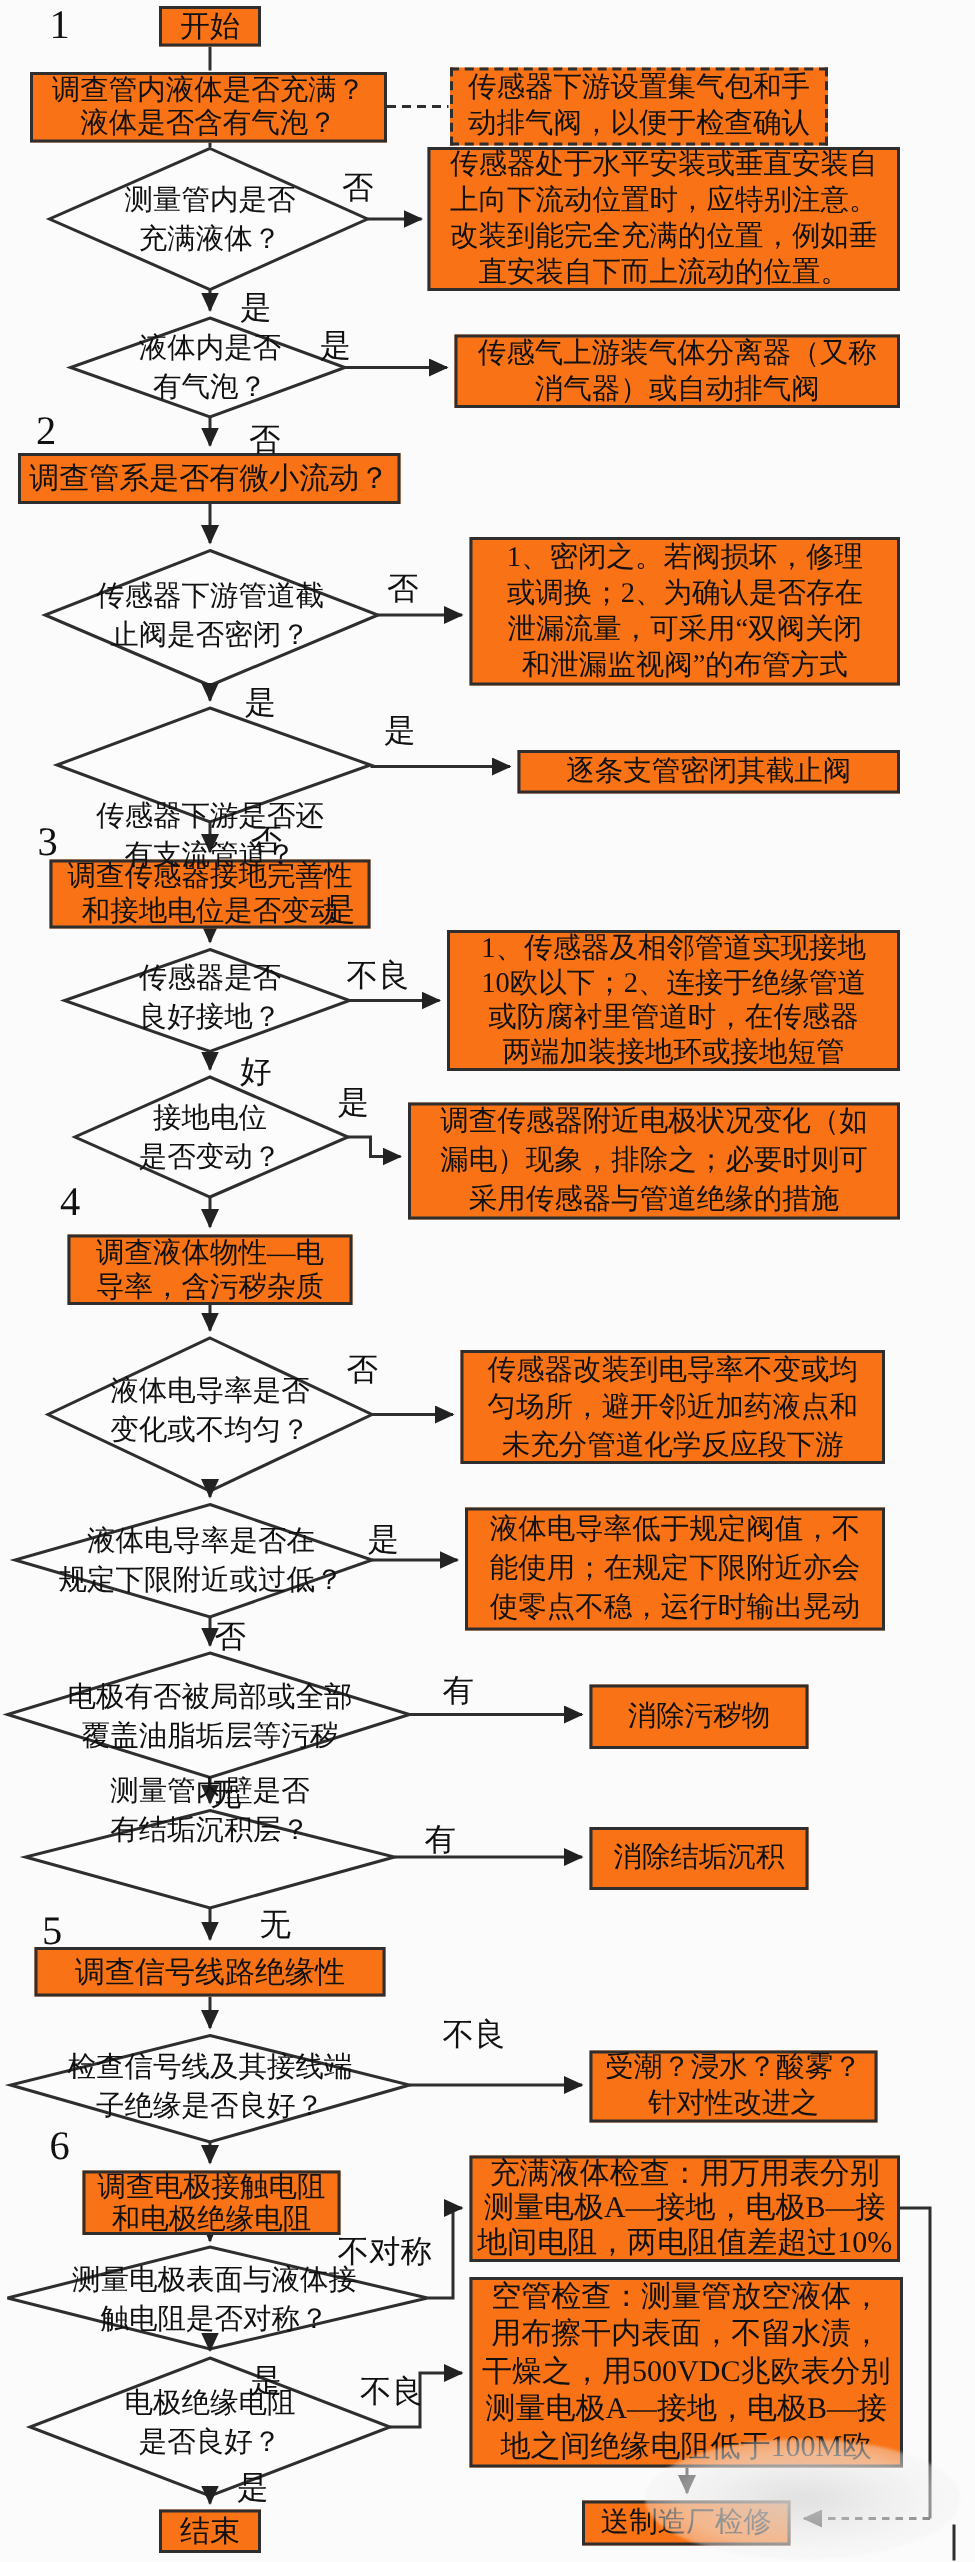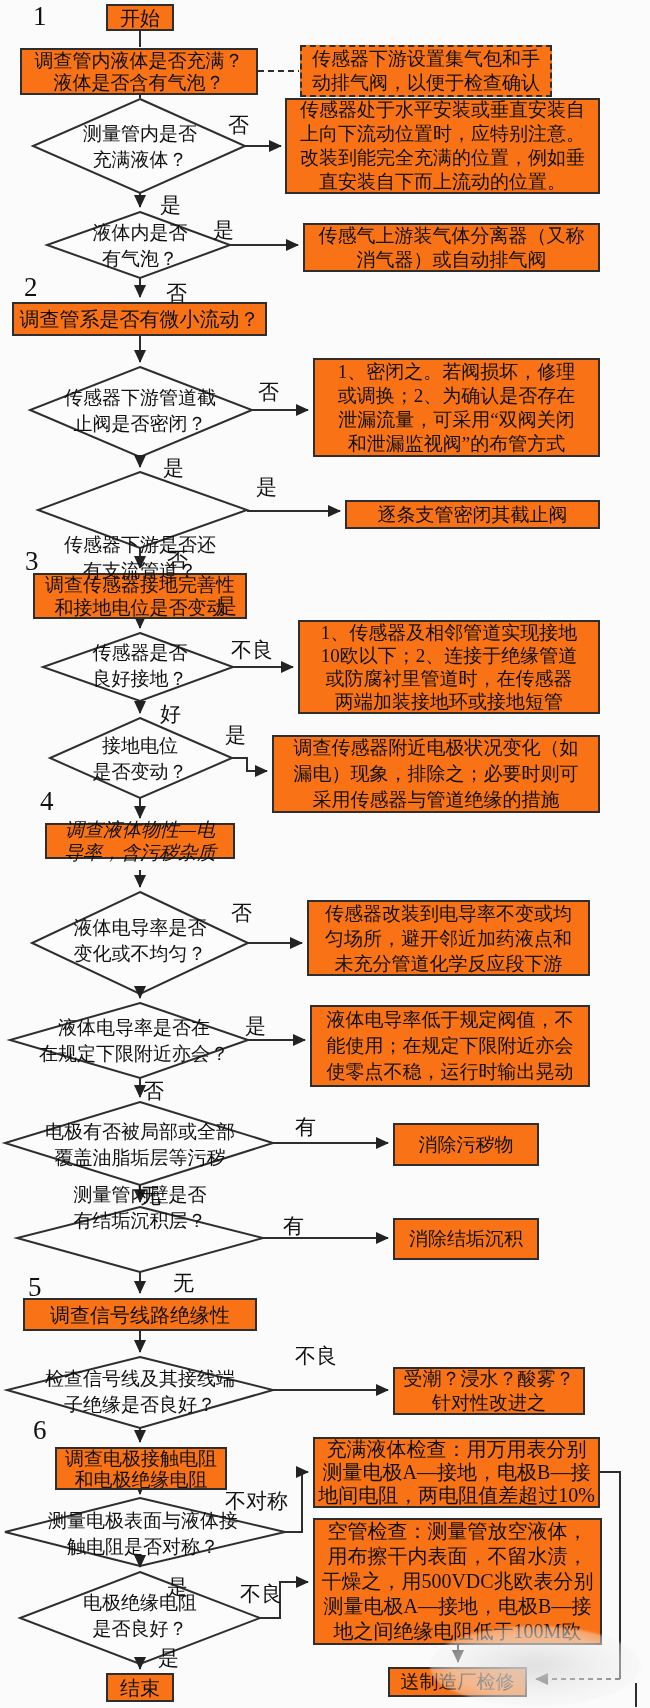--- a/index.html
+++ b/index.html
@@ -127,21 +127,21 @@
   <div class="box" style="left:345px;top:500px;width:255px;height:29px;">逐条支管密闭其截止阀</div>
   <div class="box" style="left:33px;top:573px;width:214px;height:46px;line-height:23px;">调查传感器接地完善性
 和接地电位是否变动</div>
   <div class="box" style="left:298px;top:620px;width:302px;height:94px;line-height:23px;">1、传感器及相邻管道实现接地
 10欧以下；2、连接于绝缘管道
 或防腐衬里管道时，在传感器
 两端加装接地环或接地短管</div>
   <div class="box" style="left:272px;top:735px;width:328px;height:78px;line-height:26px;">调查传感器附近电极状况变化（如
 漏电）现象，排除之；必要时则可
 采用传感器与管道绝缘的措施</div>
-  <div class="box" style="left:45px;top:823px;width:190px;height:36px;line-height:23px;font-style:italic;">调查液体物性—电
+  <div class="box" style="left:45px;top:823px;width:190px;height:47px;line-height:23px;">调查液体物性—电
 导率，含污秽杂质</div>
   <div class="box" style="left:307px;top:900px;width:283px;height:76px;line-height:25px;">传感器改装到电导率不变或均
 匀场所，避开邻近加药液点和
 未充分管道化学反应段下游</div>
   <div class="box" style="left:393px;top:1123px;width:146px;height:43px;">消除污秽物</div>
   <div class="box" style="left:310px;top:1005px;width:280px;height:82px;line-height:26px;">液体电导率低于规定阀值，不
 能使用；在规定下限附近亦会
 使零点不稳，运行时输出晃动</div>
   <div class="box" style="left:393px;top:1218px;width:146px;height:42px;">消除结垢沉积</div>
   <div class="box" style="left:23px;top:1298px;width:234px;height:33px;font-size:20px;">调查信号线路绝缘性</div>
@@ -168,21 +168,21 @@
 止阀是否密闭？</div>
   <div class="dtext" style="left:140px;top:511px;width:200px;margin-top:47px;">传感器下游是否还
 有支流管道？</div>
   <div class="dtext" style="left:140px;top:666px;width:170px;">传感器是否
 良好接地？</div>
   <div class="dtext" style="left:140px;top:759px;width:170px;">接地电位
 是否变动？</div>
   <div class="dtext" style="left:140px;top:941px;width:200px;">液体电导率是否
 变化或不均匀？</div>
   <div class="dtext" style="left:134px;top:1041px;width:220px;">液体电导率是否在
-在规定下限附近亦会？</div>
+规定下限附近或过低？</div>
   <div class="dtext" style="left:140px;top:1145px;width:230px;">电极有否被局部或全部
 覆盖油脂垢层等污秽</div>
   <div class="dtext" style="left:140px;top:1208px;width:210px;">测量管内壁是否
 有结垢沉积层？</div>
   <div class="dtext" style="left:143px;top:1534px;width:230px;">测量电极表面与液体接
 触电阻是否对称？</div>
   <div class="dtext" style="left:140px;top:1392px;width:230px;">检查信号线及其接线端
 子绝缘是否良好？</div>
   <div class="dtext" style="left:140px;top:1616px;width:180px;">电极绝缘电阻
 是否良好？</div>

